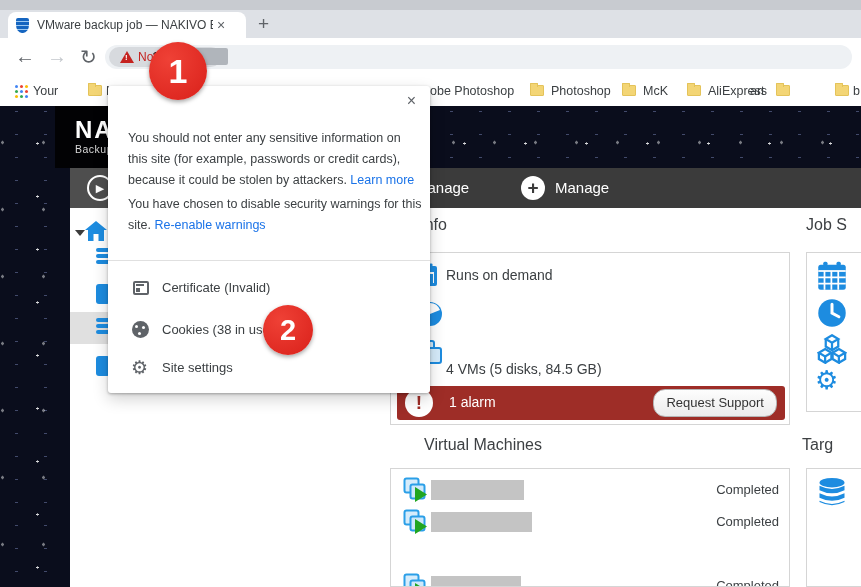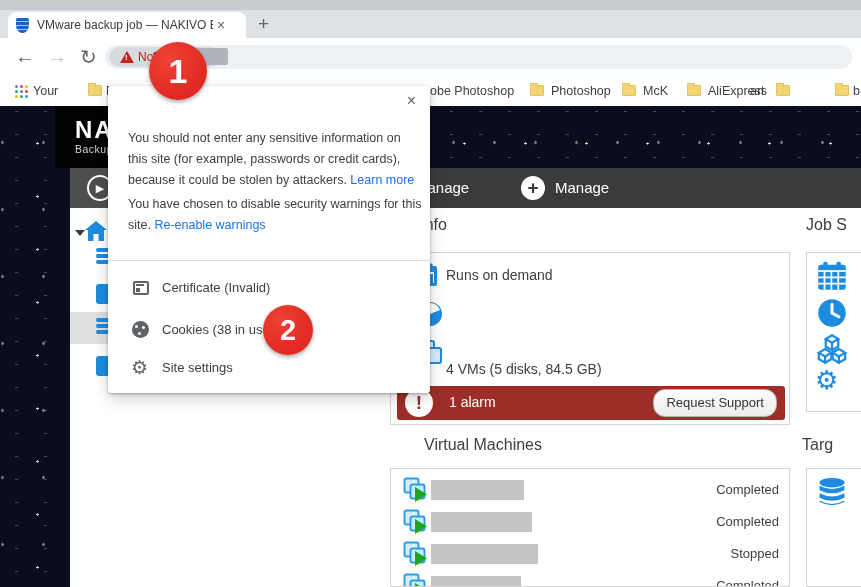--- a/index.html
+++ b/index.html
@@ -236,29 +236,20 @@
       </div>
       <div class="vm-row" style="top:40px;">
         <svg class="vm-icon" width="26" height="26" viewBox="0 0 26 26">
           <rect x="1.5" y="1.5" width="14" height="14" rx="2" fill="#d6ecfb" stroke="#2b9fe8" stroke-width="2"></rect>
           <rect x="7.5" y="7.5" width="14" height="14" rx="2" fill="#cfe9fb" stroke="#2b9fe8" stroke-width="2"></rect>
           <path d="M12 10 L24 17.5 L12 25 Z" fill="#21a621"></path>
         </svg>
         <span class="vm-blur" style="width:101px;"></span>
         <span class="vm-status">Completed</span>
       </div>
-      <div class="vm-row" style="top:72px;">
-        <svg class="vm-icon" width="26" height="26" viewBox="0 0 26 26">
-          <rect x="1.5" y="1.5" width="14" height="14" rx="2" fill="#d6ecfb" stroke="#2b9fe8" stroke-width="2"></rect>
-          <rect x="7.5" y="7.5" width="14" height="14" rx="2" fill="#cfe9fb" stroke="#2b9fe8" stroke-width="2"></rect>
-          <path d="M12 10 L24 17.5 L12 25 Z" fill="#21a621"></path>
-        </svg>
-        <span class="vm-blur" style="width:107px;"></span>
-        <span class="vm-status">Stopped</span>
-      </div>
       <div class="vm-row" style="top:104px;">
         <svg class="vm-icon" width="26" height="26" viewBox="0 0 26 26">
           <rect x="1.5" y="1.5" width="14" height="14" rx="2" fill="#d6ecfb" stroke="#2b9fe8" stroke-width="2"></rect>
           <rect x="7.5" y="7.5" width="14" height="14" rx="2" fill="#cfe9fb" stroke="#2b9fe8" stroke-width="2"></rect>
           <path d="M12 10 L24 17.5 L12 25 Z" fill="#21a621"></path>
         </svg>
         <span class="vm-blur" style="width:90px;"></span>
         <span class="vm-status">Completed</span>
       </div>
     </div>

